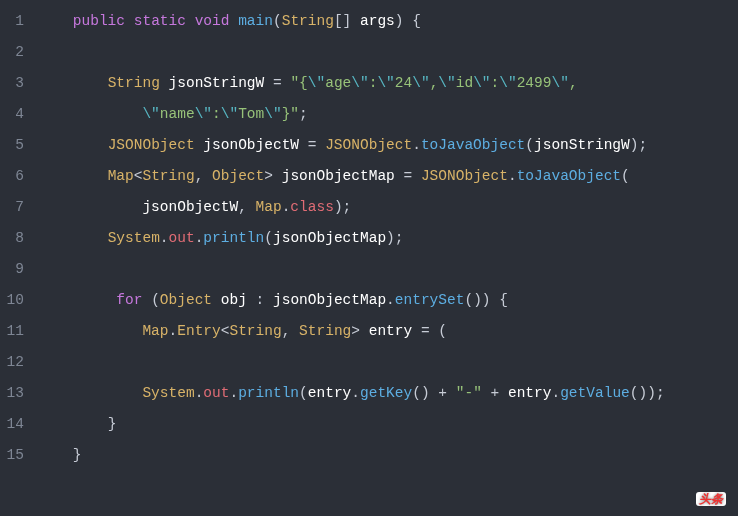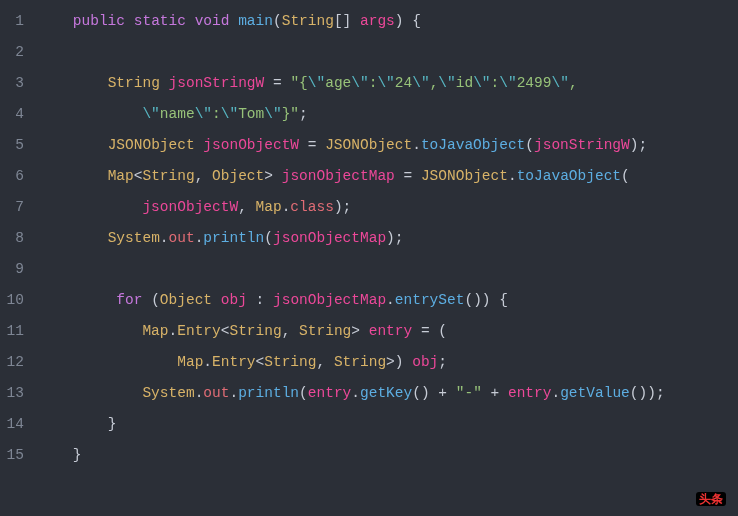--- a/index.html
+++ b/index.html
@@ -27,47 +27,48 @@
     user-select: none;
     flex: none;
   }
   .code {
     white-space: pre;
     color: #c7ccd6;
   }
   .kw     { color: #c678dd; text-align: center; }
   .type   { color: #d8b368; }
   .method { color: #5daee2; }
-  .pname  { color: #ec4899; }
+  .pname  { color: #ffffff; }
   .prop   { color: #e06c75; }
   .str    { color: #97c279; }
   .esc    { color: #57b6c2; }
   .punc   { color: #c7ccd6; }
   .cmt    { color: #7e8694; font-style: normal; }
 
   .watermark {
     position: absolute;
     right: 12px;
     bottom: 10px;
     display: flex;
     align-items: center;
     gap: 6px;
     color: #fff;
     font-family: sans-serif;
     font-size: 14px;
     font-weight: bold;
     text-shadow: 0 0 3px rgba(0,0,0,.6);
   }
   .wm-badge {
-    background: #000000;
+    background: #ffffff;
     color: #e33;
     border-radius: 3px;
     padding: 1px 3px;
     font-size: 12px;
     line-height: 1;
+    font-style: italic;
   }
 </style>
 </head>
 <body>
 
 <div class="editor" id="editor">
     <div class="line">
       <span class="gutter">1</span>
       <span class="code"><span>    </span><span class="kw">public</span><span> </span><span class="kw">static</span><span> </span><span class="kw">void</span><span> </span><span class="method">main</span><span class="punc">(</span><span class="type">String</span><span class="punc">[] </span><span class="pname">args</span><span class="punc">) {</span></span>
     </div>
@@ -105,21 +106,20 @@
     <div class="line">
       <span class="gutter">10</span>
       <span class="code"><span>        </span><span> </span><span class="kw">for</span><span class="punc"> (</span><span class="type">Object</span><span> </span><span class="pname">obj</span><span class="punc"> : </span><span class="pname">jsonObjectMap</span><span class="punc">.</span><span class="method">entrySet</span><span class="punc">()) {</span></span>
     </div>
     <div class="line">
       <span class="gutter">11</span>
       <span class="code"><span>            </span><span class="type">Map</span><span class="punc">.</span><span class="type">Entry</span><span class="punc">&lt;</span><span class="type">String</span><span class="punc">, </span><span class="type">String</span><span class="punc">&gt; </span><span class="pname">entry</span><span class="punc"> = (</span></span>
     </div>
     <div class="line">
       <span class="gutter">12</span>
-      <span class="code"><span>                </span><span class="type">Map</span><span class="punc">.</span><span class="type">Entry</span><span class="punc">&lt;</span><span class="type">String</span><span class="punc">, </span><span class="type">String</span><span class="punc">&gt;) </span><span class="pname">obj</span><span class="punc">;</span></span>
     </div>
     <div class="line">
       <span class="gutter">13</span>
       <span class="code"><span>            </span><span class="type">System</span><span class="punc">.</span><span class="prop">out</span><span class="punc">.</span><span class="method">println</span><span class="punc">(</span><span class="pname">entry</span><span class="punc">.</span><span class="method">getKey</span><span class="punc">() + </span><span class="str">"-"</span><span class="punc"> + </span><span class="pname">entry</span><span class="punc">.</span><span class="method">getValue</span><span class="punc">());</span></span>
     </div>
     <div class="line">
       <span class="gutter">14</span>
       <span class="code"><span>        </span><span class="punc">}</span></span>
     </div>
     <div class="line">

